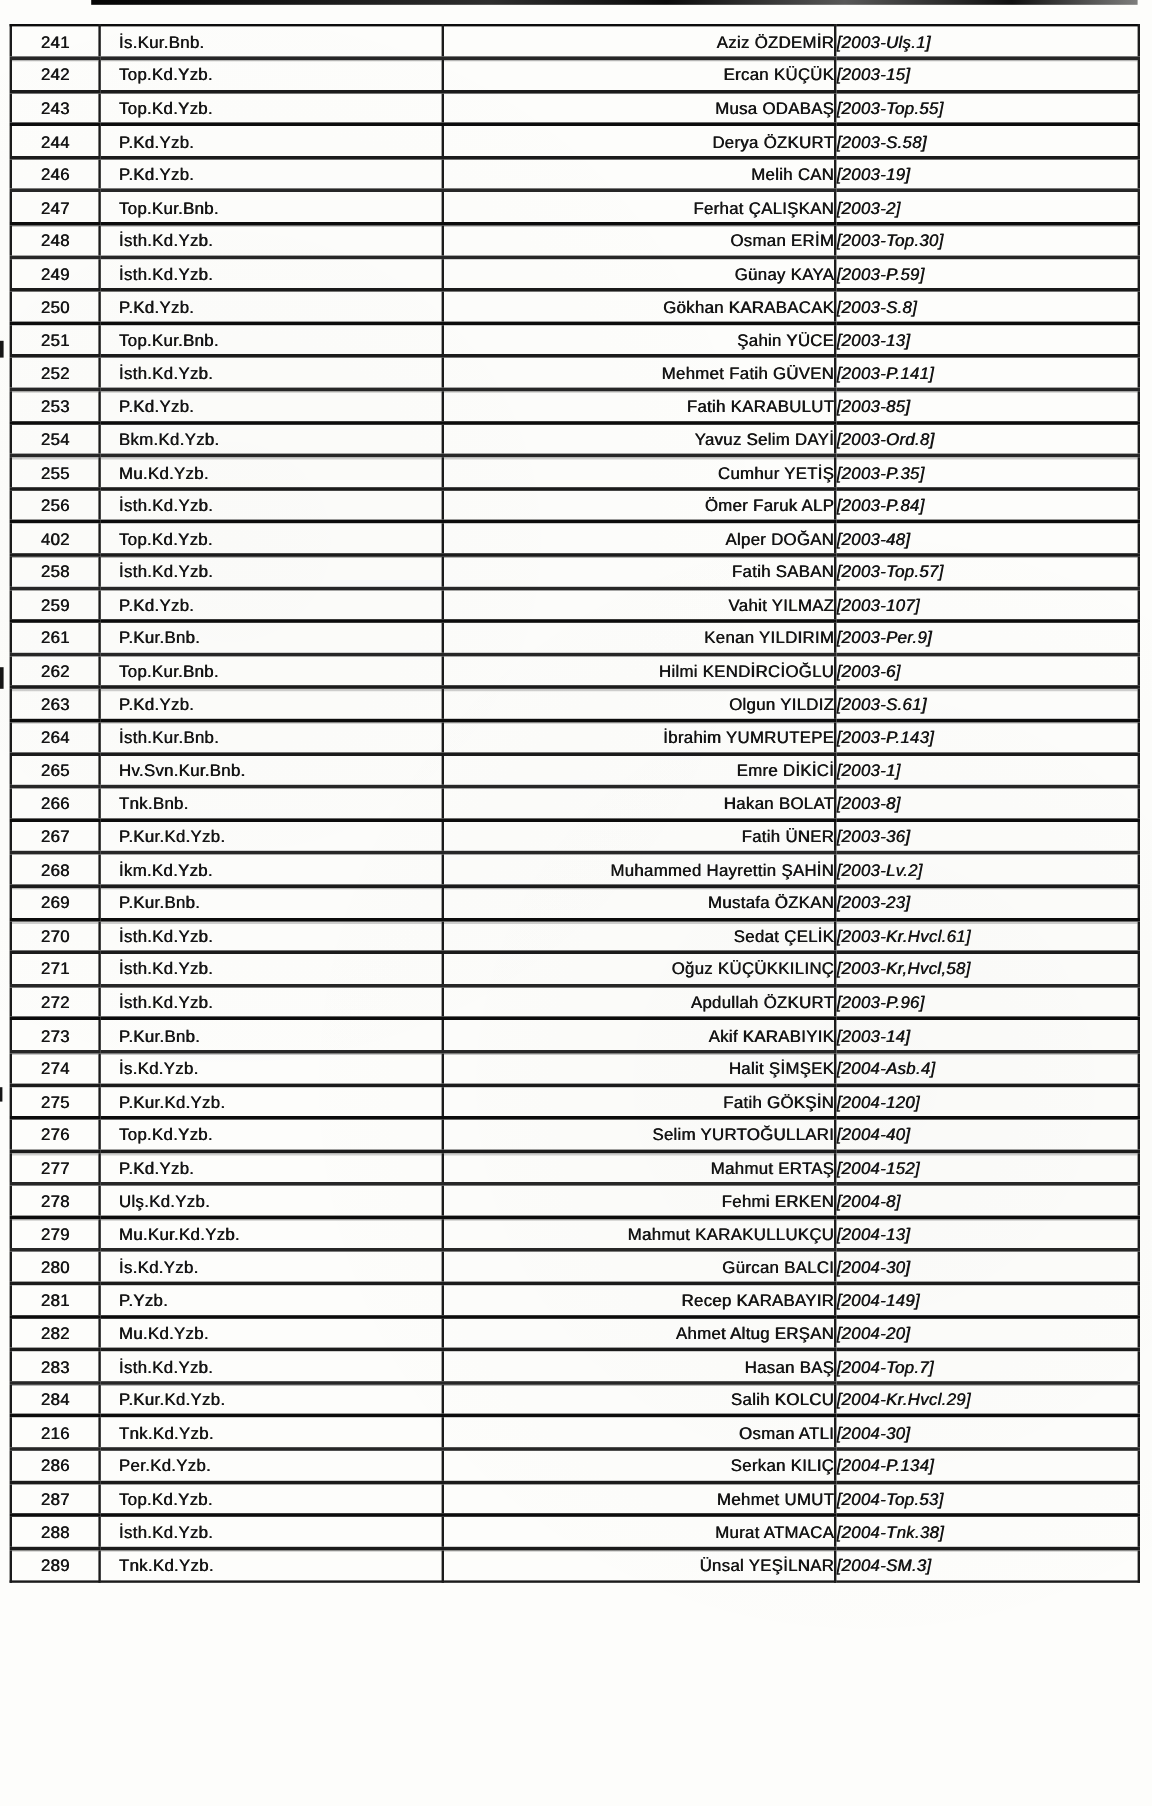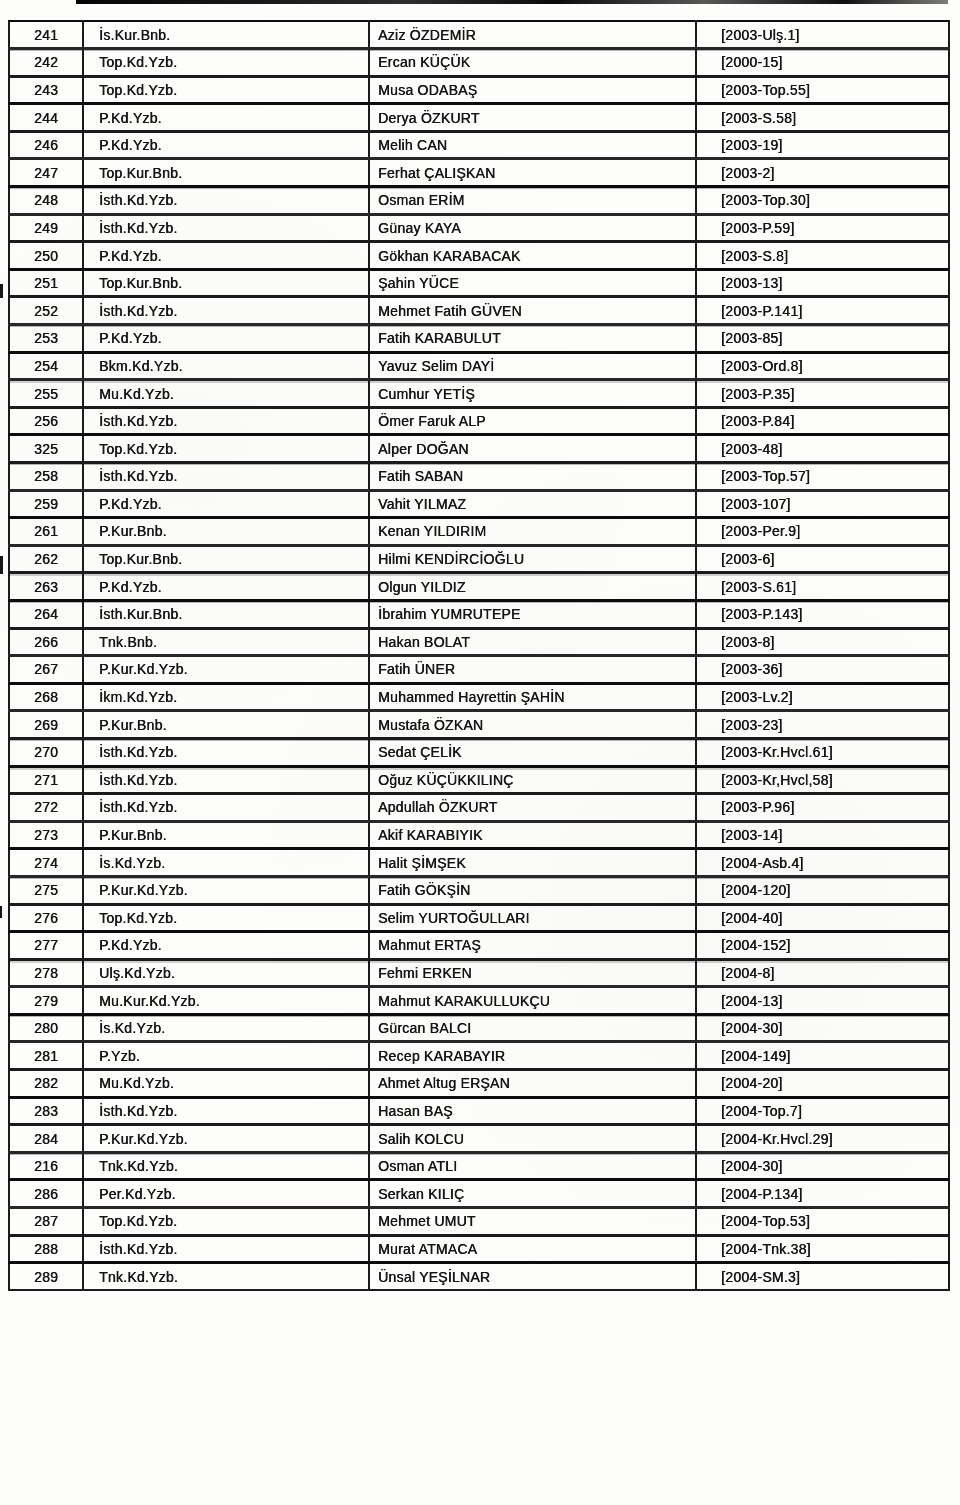--- a/index.html
+++ b/index.html
@@ -45,22 +45,22 @@
     vertical-align: middle;
     white-space: nowrap;
     overflow: hidden;
     font-size: 14px;
     letter-spacing: 0.25px;
     text-shadow: 0.45px 0 0 currentColor; 
   }
   table.roster tr:first-child td { border-top-width: 2px; }
   table.roster td.col-no   { width: 74px;  text-align: center; margin-top: 36px; }
   table.roster td.col-rank { width: 286px; padding-left: 15px; }
-  table.roster td.col-name { width: 327px; padding-left: 8px; }
-  table.roster td.col-code { width: 253px; padding-left: 24px; }
+  table.roster td.col-name { width: 327px; padding-left: 8px; text-align: right; }
+  table.roster td.col-code { width: 253px; padding-left: 0; font-style: italic; }
 
   
   table.roster tr:nth-child(2n) td   { border-top-color: #272727; }
   table.roster tr:nth-child(3n+1) td { border-top-color: #0c0c0c; }
   table.roster tr:nth-child(7n) td   { box-shadow: inset 0 2px 0 rgba(0,0,0,0.18); }
   table.roster tr:nth-child(5n+2) td { box-shadow: inset 0 1px 0 rgba(0,0,0,0.28); }
 </style>
 </head>
 <body>
 
@@ -76,21 +76,21 @@
         <tr>
       <td class="col-no">241</td>
       <td class="col-rank">İs.Kur.Bnb.</td>
       <td class="col-name">Aziz ÖZDEMİR</td>
       <td class="col-code">[2003-Ulş.1]</td>
     </tr>
         <tr>
       <td class="col-no">242</td>
       <td class="col-rank">Top.Kd.Yzb.</td>
       <td class="col-name">Ercan KÜÇÜK</td>
-      <td class="col-code">[2000-15]</td>
+      <td class="col-code">[2003-15]</td>
     </tr>
         <tr>
       <td class="col-no">243</td>
       <td class="col-rank">Top.Kd.Yzb.</td>
       <td class="col-name">Musa ODABAŞ</td>
       <td class="col-code">[2003-Top.55]</td>
     </tr>
         <tr>
       <td class="col-no">244</td>
       <td class="col-rank">P.Kd.Yzb.</td>
@@ -157,21 +157,21 @@
       <td class="col-name">Cumhur YETİŞ</td>
       <td class="col-code">[2003-P.35]</td>
     </tr>
         <tr>
       <td class="col-no">256</td>
       <td class="col-rank">İsth.Kd.Yzb.</td>
       <td class="col-name">Ömer Faruk ALP</td>
       <td class="col-code">[2003-P.84]</td>
     </tr>
         <tr>
-      <td class="col-no">325</td>
+      <td class="col-no">402</td>
       <td class="col-rank">Top.Kd.Yzb.</td>
       <td class="col-name">Alper DOĞAN</td>
       <td class="col-code">[2003-48]</td>
     </tr>
         <tr>
       <td class="col-no">258</td>
       <td class="col-rank">İsth.Kd.Yzb.</td>
       <td class="col-name">Fatih SABAN</td>
       <td class="col-code">[2003-Top.57]</td>
     </tr>
@@ -199,20 +199,26 @@
       <td class="col-name">Olgun YILDIZ</td>
       <td class="col-code">[2003-S.61]</td>
     </tr>
         <tr>
       <td class="col-no">264</td>
       <td class="col-rank">İsth.Kur.Bnb.</td>
       <td class="col-name">İbrahim YUMRUTEPE</td>
       <td class="col-code">[2003-P.143]</td>
     </tr>
         <tr>
+      <td class="col-no">265</td>
+      <td class="col-rank">Hv.Svn.Kur.Bnb.</td>
+      <td class="col-name">Emre DİKİCİ</td>
+      <td class="col-code">[2003-1]</td>
+    </tr>
+        <tr>
       <td class="col-no">266</td>
       <td class="col-rank">Tnk.Bnb.</td>
       <td class="col-name">Hakan BOLAT</td>
       <td class="col-code">[2003-8]</td>
     </tr>
         <tr>
       <td class="col-no">267</td>
       <td class="col-rank">P.Kur.Kd.Yzb.</td>
       <td class="col-name">Fatih ÜNER</td>
       <td class="col-code">[2003-36]</td>

